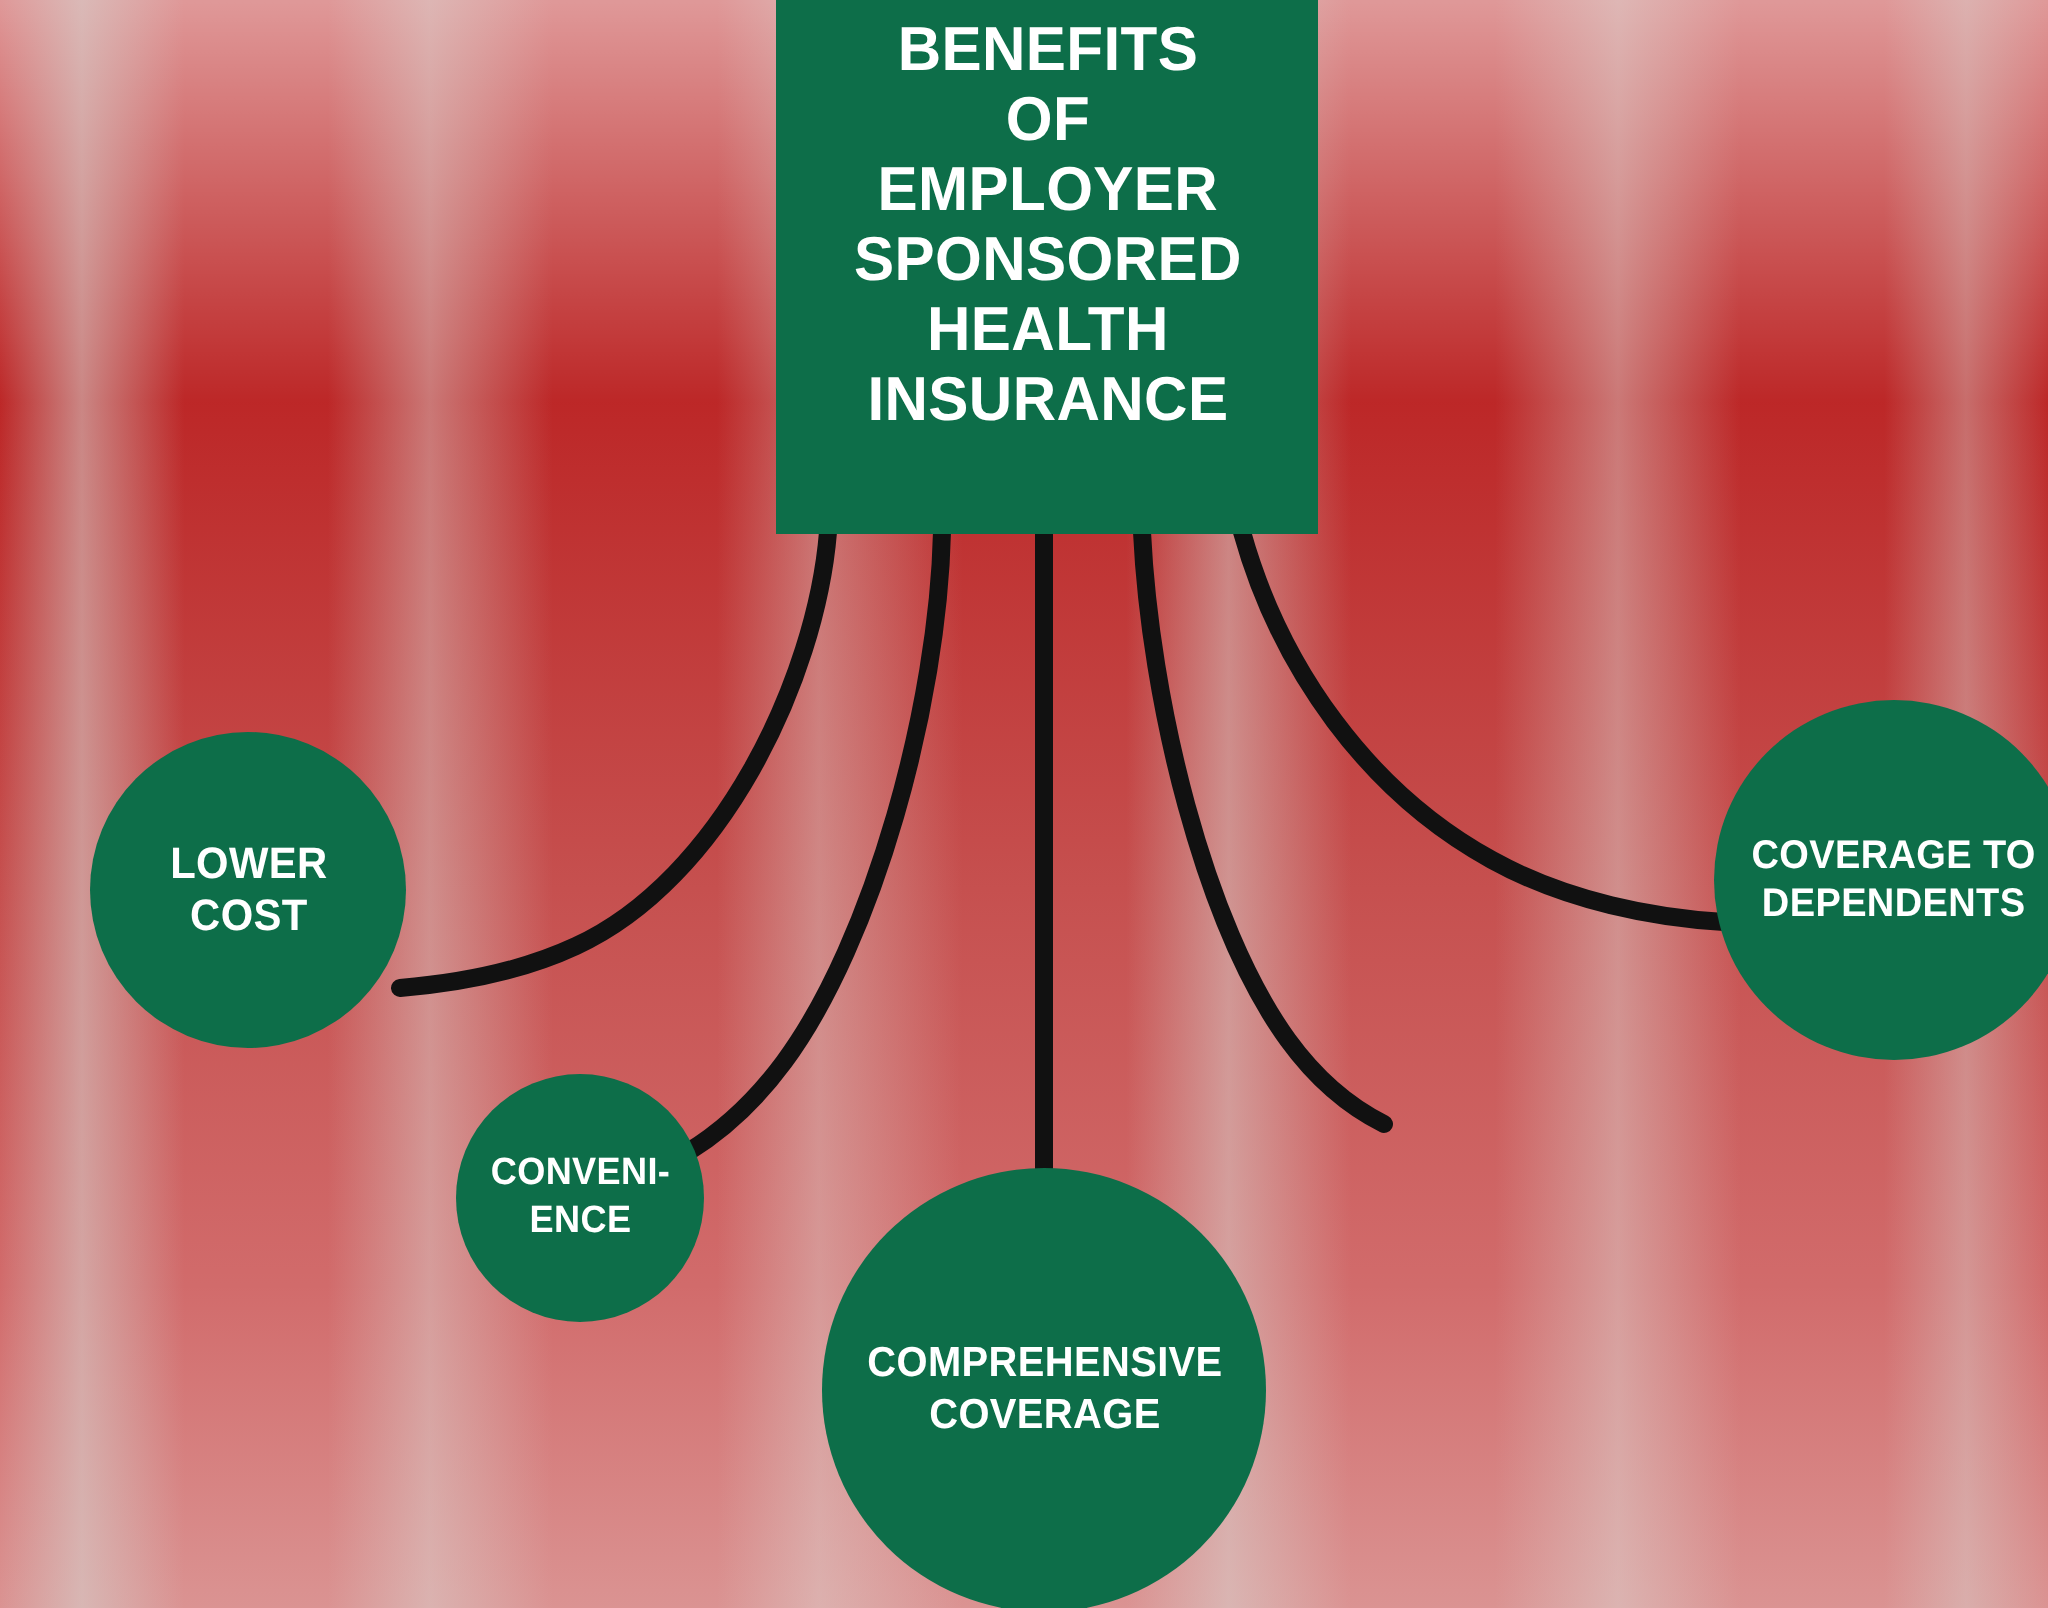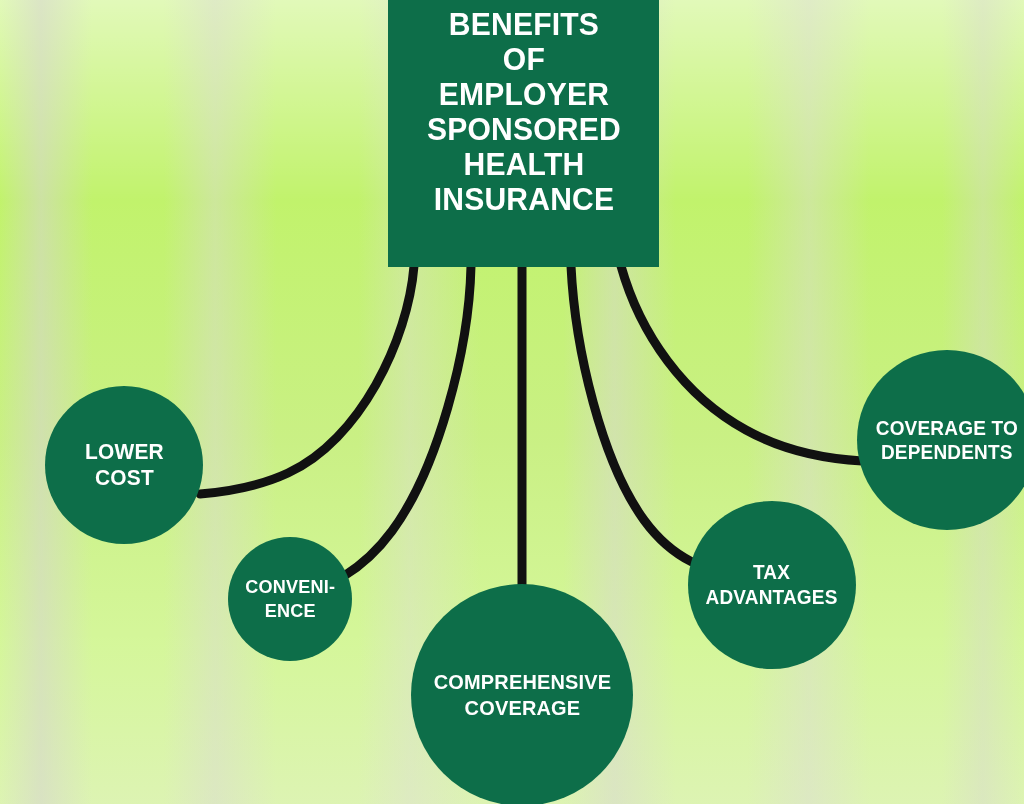--- a/index.html
+++ b/index.html
@@ -11,21 +11,21 @@
     width: 1024px;
     height: 804px;
     overflow: hidden;
     font-family: "Liberation Sans", sans-serif;
   }
 
   #infographic {
     position: relative;
     width: 1024px;
     height: 804px;
-    background-color: #bef264;
+    background-color: #b91c1c;
     overflow: hidden;
   }
 
   
   #paper-texture {
     position: absolute;
     inset: 0;
     background-image:
       linear-gradient(90deg,
         rgba(255,255,255,0.00) 0%,
@@ -107,21 +107,21 @@
     font-family: "Liberation Sans", sans-serif;
     font-weight: bold;
     text-transform: uppercase;
     text-align: center;
     white-space: pre-line;
     letter-spacing: 0.2px;
     transform: scaleX(0.95);
   }
 
   #bubble-lower-cost {
-    left: 45px; top: 386px; width: 158px; height: 158px;
+    left: 45px; top: 366px; width: 158px; height: 158px;
   }
   #bubble-lower-cost .bubble-label {
     font-size: 22px; line-height: 26px;
   }
 
   #bubble-convenience {
     left: 228px; top: 537px; width: 124px; height: 124px;
   }
   #bubble-convenience .bubble-label {
     font-size: 19px; line-height: 24px;
@@ -182,23 +182,19 @@
   <div id="bubble-convenience" class="bubble">
     <div class="bubble-label">CONVENI-
 ENCE</div>
   </div>
 
   <div id="bubble-comprehensive" class="bubble">
     <div class="bubble-label">COMPREHENSIVE
 COVERAGE</div>
   </div>
 
-  <div id="bubble-tax-advantages" class="bubble">
-    <div class="bubble-label">TAX
-ADVANTAGES</div>
-  </div>
 
   <div id="bubble-coverage-dependents" class="bubble">
     <div class="bubble-label">COVERAGE TO
 DEPENDENTS</div>
   </div>
 
 </div>
 
 </body></html>

